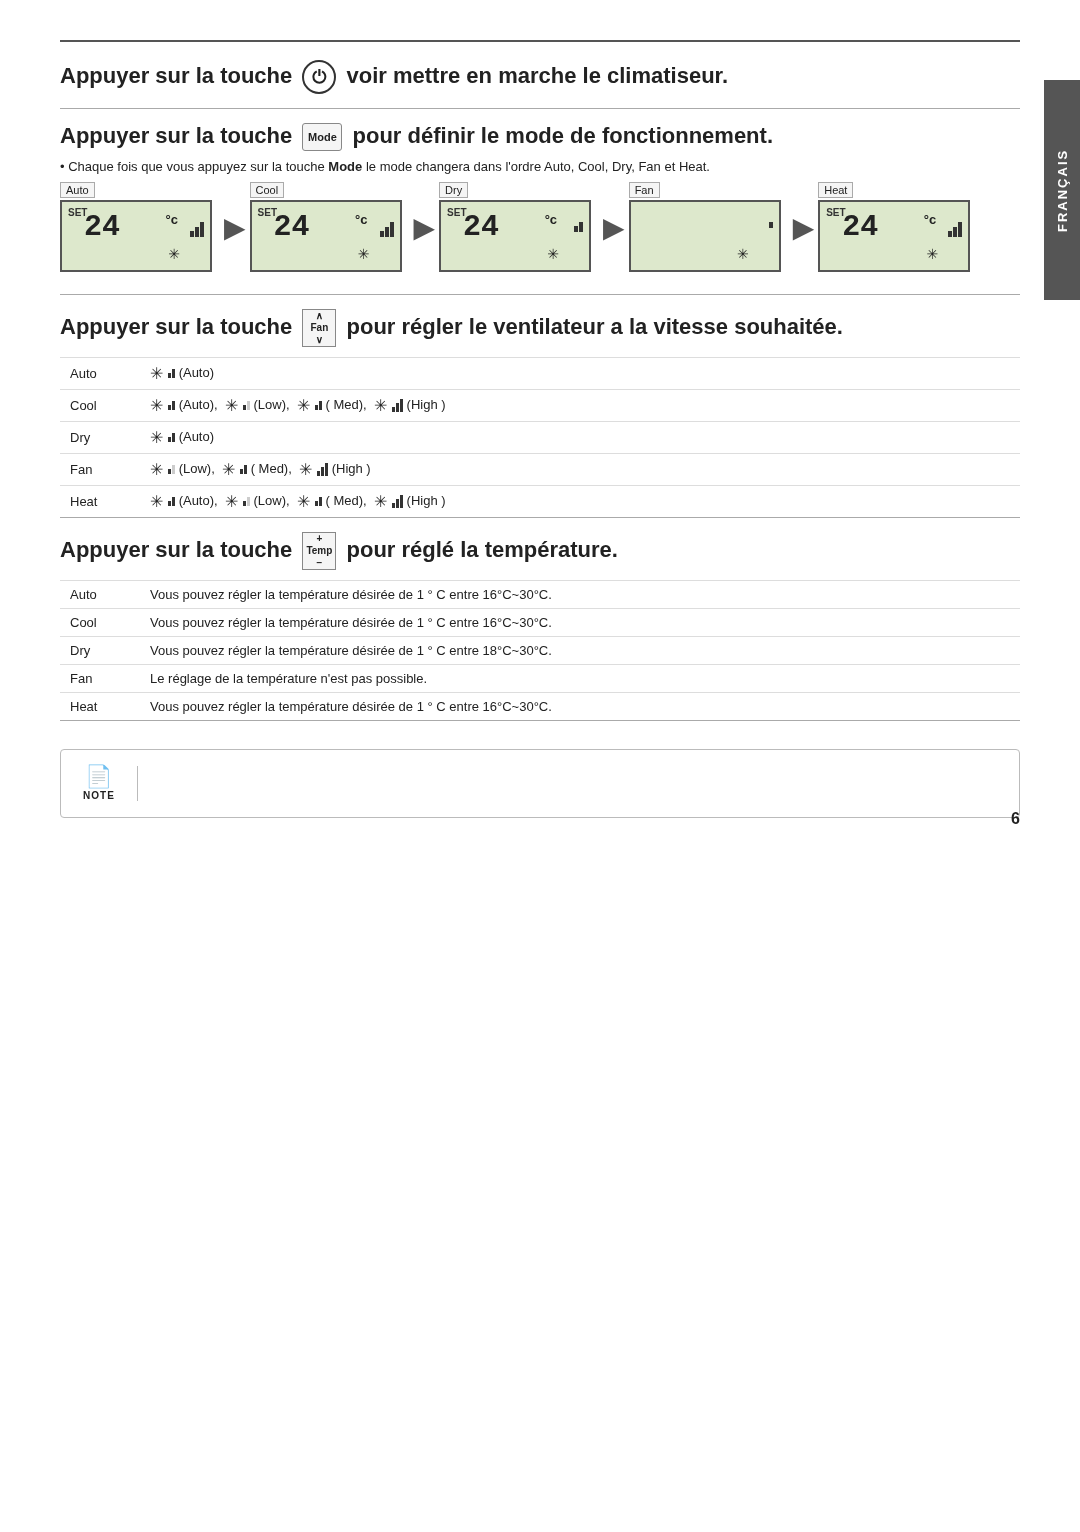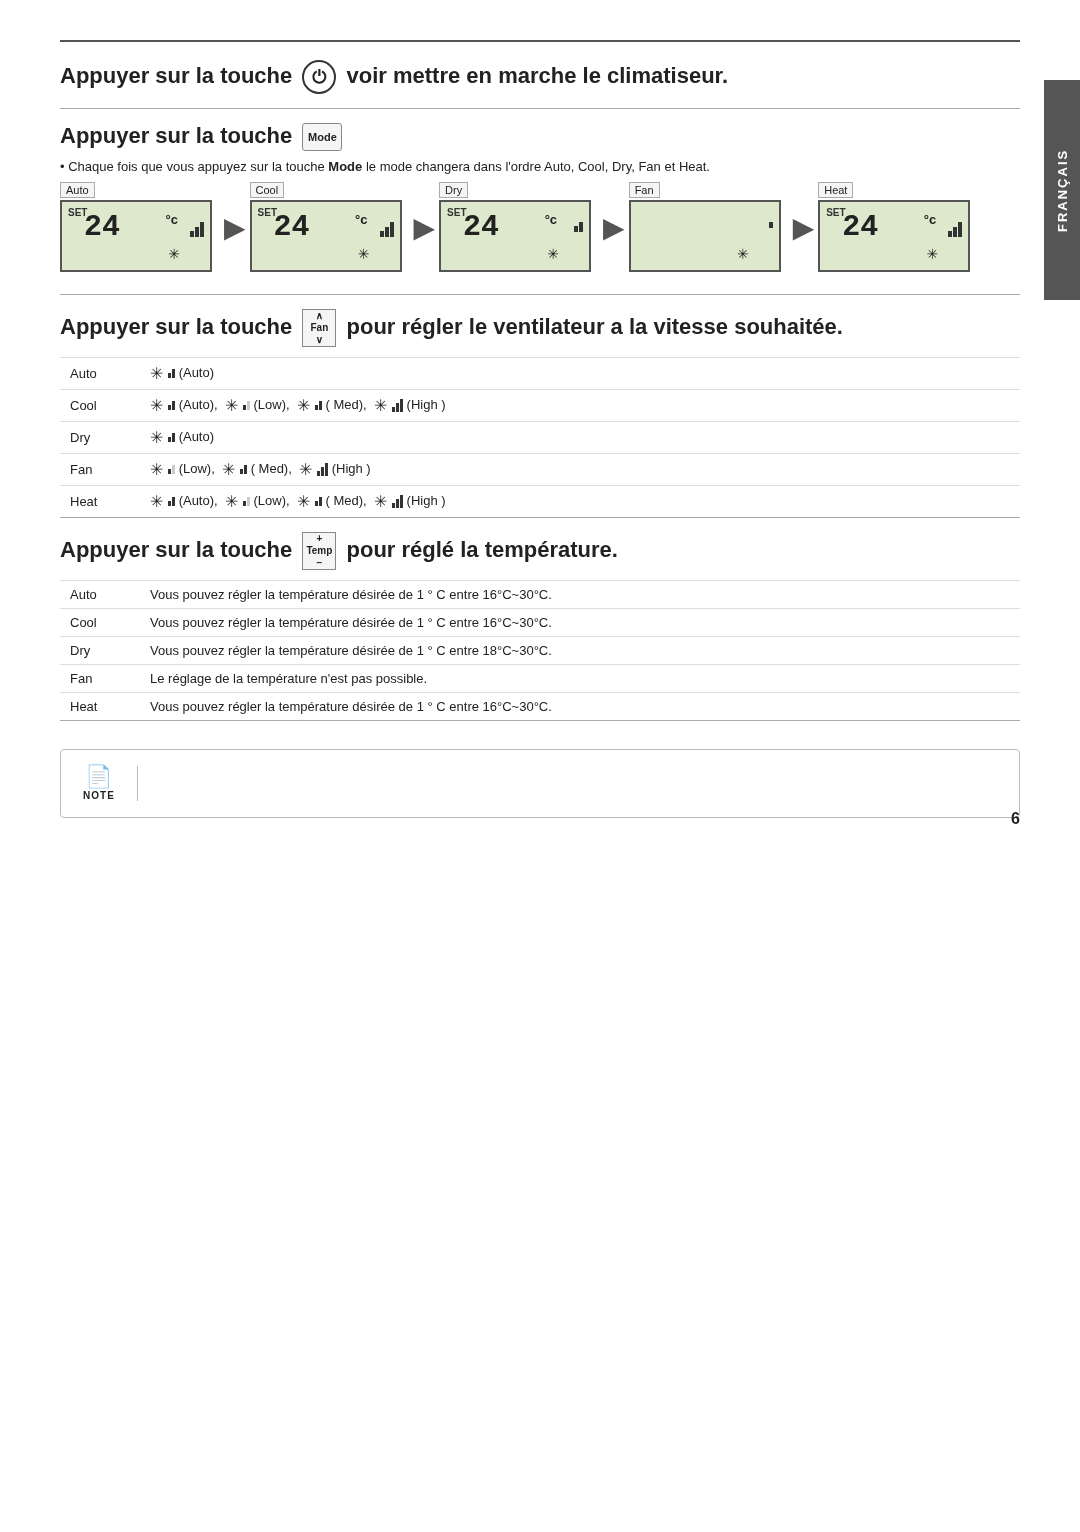--- a/index.html
+++ b/index.html
@@ -306,20 +306,21 @@
       <span> voir mettre en marche le climatiseur.</span>
     </h2>
   </div>
 
   <div class="section-mode">
     <h2>
       <span>Appuyer sur la touche</span>
       <span class="mode-btn">
         <span>Mode</span>
       </span>
+      <span> pour définir le mode de fonctionnement.</span>
     </h2>
     <p class="mode-note">
       <span>• </span>
       <span>Chaque fois que vous appuyez sur la touche </span>
       <b>Mode</b>
       <span> le mode changera dans l'ordre Auto, Cool, Dry, Fan et Heat.</span>
     </p>
 
     <div class="display-row">
 

